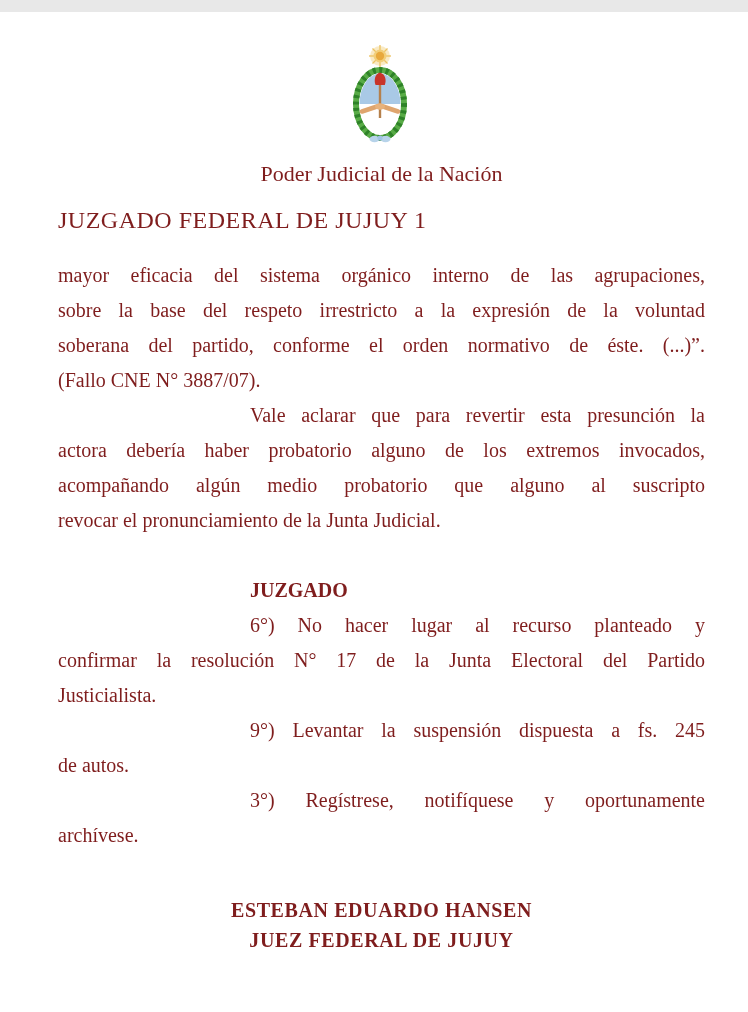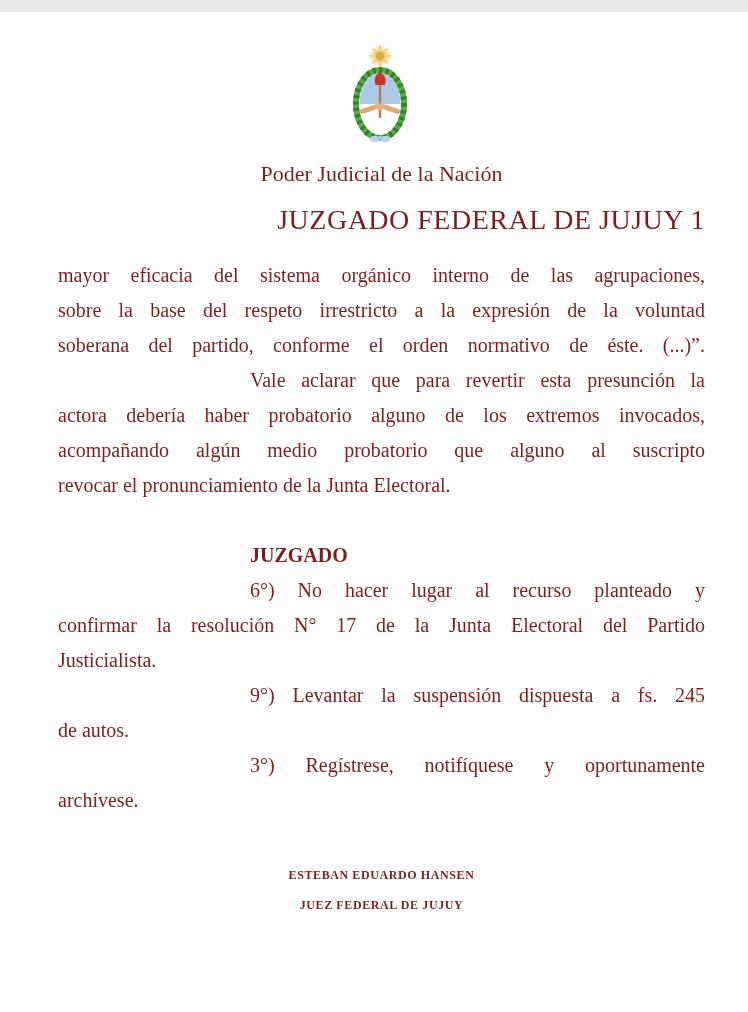--- a/index.html
+++ b/index.html
@@ -26,22 +26,22 @@
   }
   .escudo-wrap svg { transform: translateX(6px); }
   .institution {
     margin-top: 17px;
     text-align: center;
     font-size: 22px;
     line-height: 26px;
   }
   .court {
     margin-top: 16px;
-    text-align: right;
-    font-size: 28px;
+    text-align: left;
+    font-size: 24px;
     line-height: 34px;
     letter-spacing: 0.5px;
   }
   
   .doc-body {
     margin-top: 21px;
     font-size: 20px;
   }
   .line {
     line-height: 35px;
@@ -51,21 +51,21 @@
   .line.lf { text-align: left; }
   .line.it { }
   .line.bd { font-weight: bold; }
   .line.ind { padding-left: 192px; }
   .line.sp { margin-top: 35px; }
   
   .signature {
     margin-top: 42px;
     text-align: center;
     font-weight: bold;
-    font-size: 12px;
+    font-size: 20px;
     letter-spacing: 0.6px;
   }
   .signature .sig-line { line-height: 30px; }
 </style>
 </head>
 <body>
 
 <div class="page">
 
   <div class="escudo-wrap">
@@ -112,24 +112,25 @@
   </div>
 
   <div class="content">
     <div class="institution">Poder Judicial de la Nación</div>
     <div class="court">JUZGADO FEDERAL DE JUJUY 1</div>
 
     <div class="doc-body">
         <div class="line it jf">mayor eficacia del sistema orgánico interno de las agrupaciones,</div>
         <div class="line it jf">sobre la base del respeto irrestricto a la expresión de la voluntad</div>
         <div class="line it jf">soberana del partido, conforme el orden normativo de éste. (...)”.</div>
+        <div class="line lf">(Fallo CNE N° 3887/07).</div>
         <div class="line ind jf">Vale aclarar que para revertir esta presunción la</div>
         <div class="line jf">actora debería haber probatorio alguno de los extremos invocados,</div>
         <div class="line jf">acompañando algún medio probatorio que alguno al suscripto</div>
-        <div class="line lf">revocar el pronunciamiento de la Junta Electoral.</div>
+        <div class="line lf">revocar el pronunciamiento de la Junta Judicial.</div>
         <div class="line bd ind lf sp">JUZGADO</div>
         <div class="line ind jf">6°) No hacer lugar al recurso planteado y</div>
         <div class="line jf">confirmar la resolución N° 17 de la Junta Electoral del Partido</div>
         <div class="line lf">Justicialista.</div>
         <div class="line ind jf">9°) Levantar la suspensión dispuesta a fs. 245</div>
         <div class="line lf">de autos.</div>
         <div class="line ind jf">3°) Regístrese, notifíquese y oportunamente</div>
         <div class="line lf">archívese.</div>
       </div>
 

